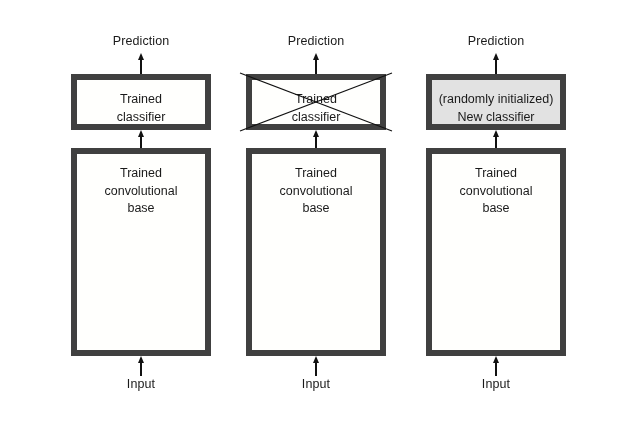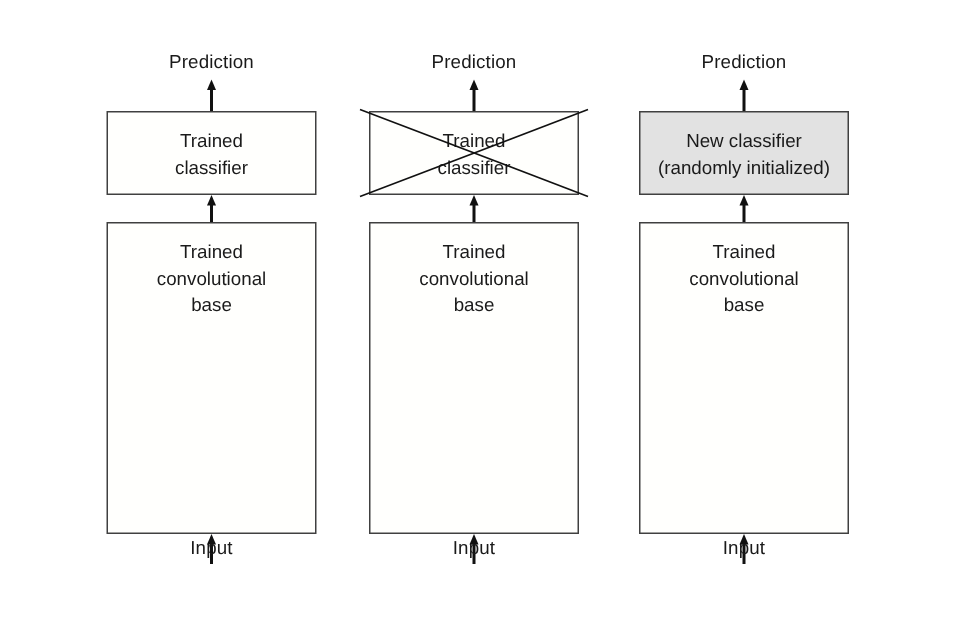--- a/index.html
+++ b/index.html
@@ -38,21 +38,21 @@
     position: absolute;
     left: 0;
     width: 190px;
     text-align: center;
     font-size: 12.5px;
     line-height: 15px;
     letter-spacing: 0.1px;
     white-space: nowrap;
   }
   .cap-prediction { top: 34px; }
-  .cap-input      { top: 358px; }
+  .cap-input      { top: 377px; }
 
   
   .arrow {
     position: absolute;
     left: 95px;
     width: 0;
   }
   .arrow .shaft {
     position: absolute;
     left: -0.75px;
@@ -79,21 +79,21 @@
   
   .arrow-bottom { top: 356px; }
   .arrow-bottom .shaft { height: 15px; }
 
   
   .box {
     position: absolute;
     left: 25px;
     width: 140px;
     box-sizing: border-box;
-    border: 1px solid #404040;
+    border: 6px solid #404040;
     background: #fffffd;
   }
   .box-classifier {
     top: 74px;
     height: 56px;
   }
   .box-base {
     top: 148px;
     height: 208px;
   }
@@ -215,22 +215,22 @@
 
     <div class="cap cap-prediction">Prediction</div>
 
     <div class="arrow arrow-top">
       <div class="head"></div>
         <div class="shaft"></div>
     </div>
 
     <div class="box box-classifier filled">
       <div class="box-text">
+        <div>(randomly initialized)</div>
         <div>New classifier</div>
-        <div>(randomly initialized)</div>
       </div>
     </div>
 
     <div class="arrow arrow-mid">
       <div class="head"></div>
         <div class="shaft"></div>
     </div>
 
     <div class="box box-base">
       <div class="box-text">

